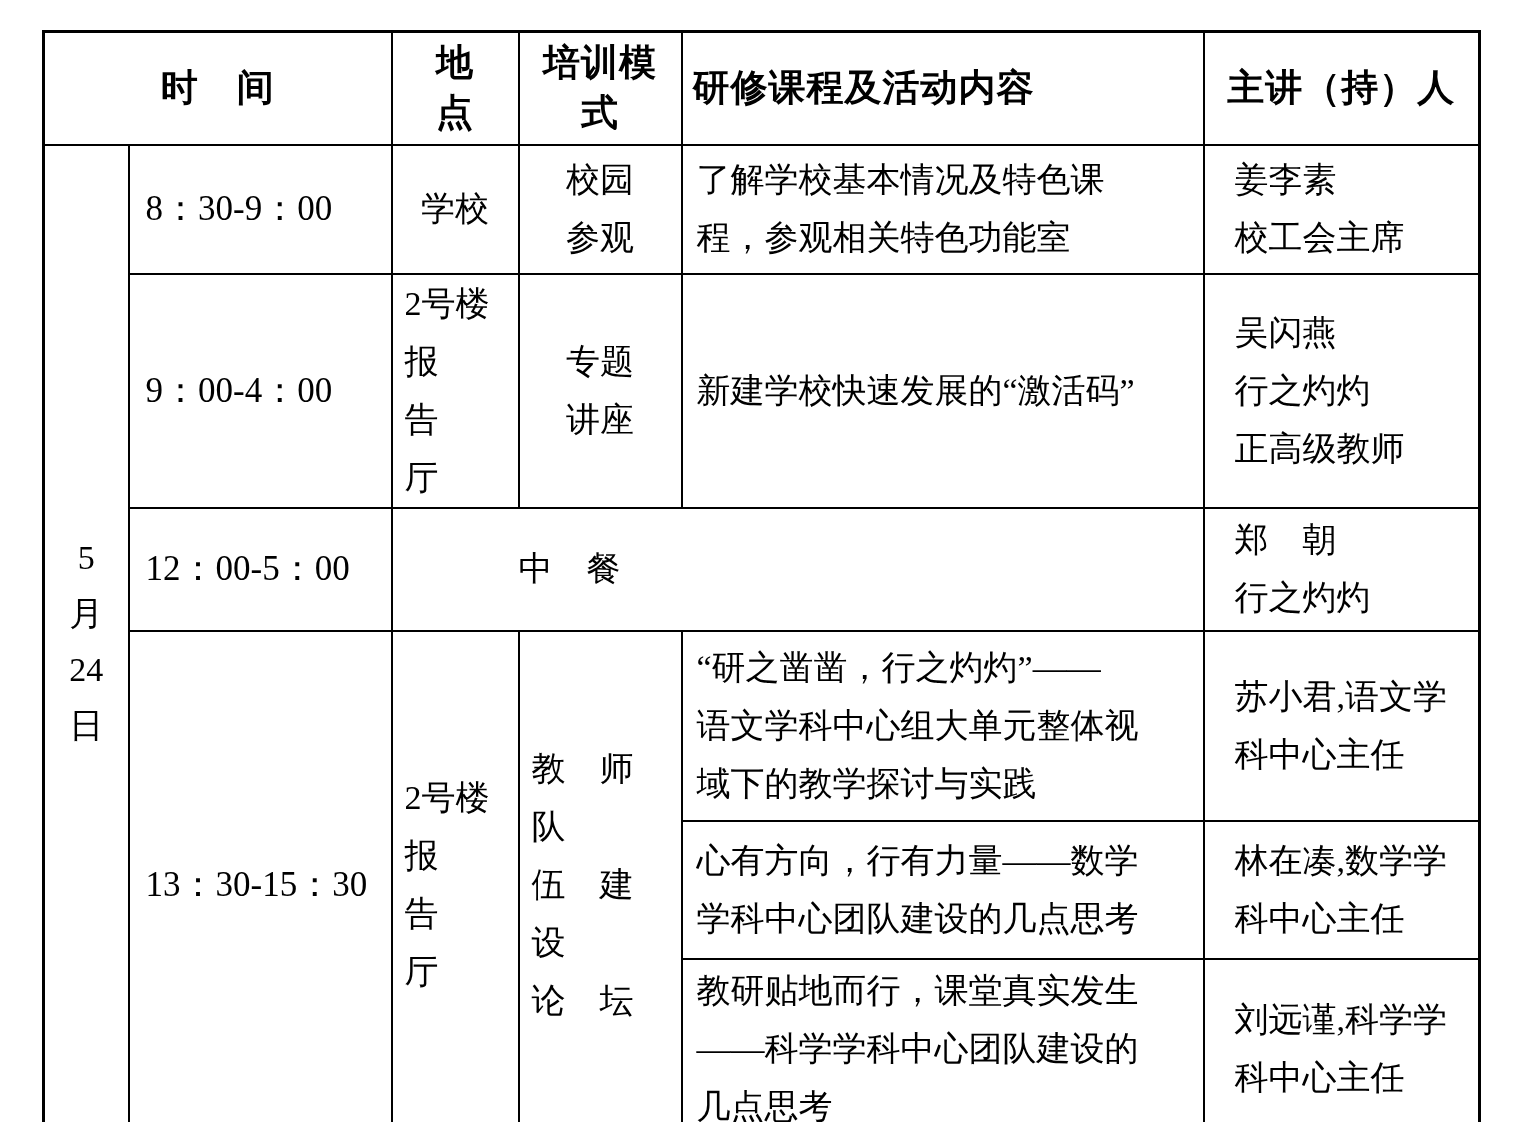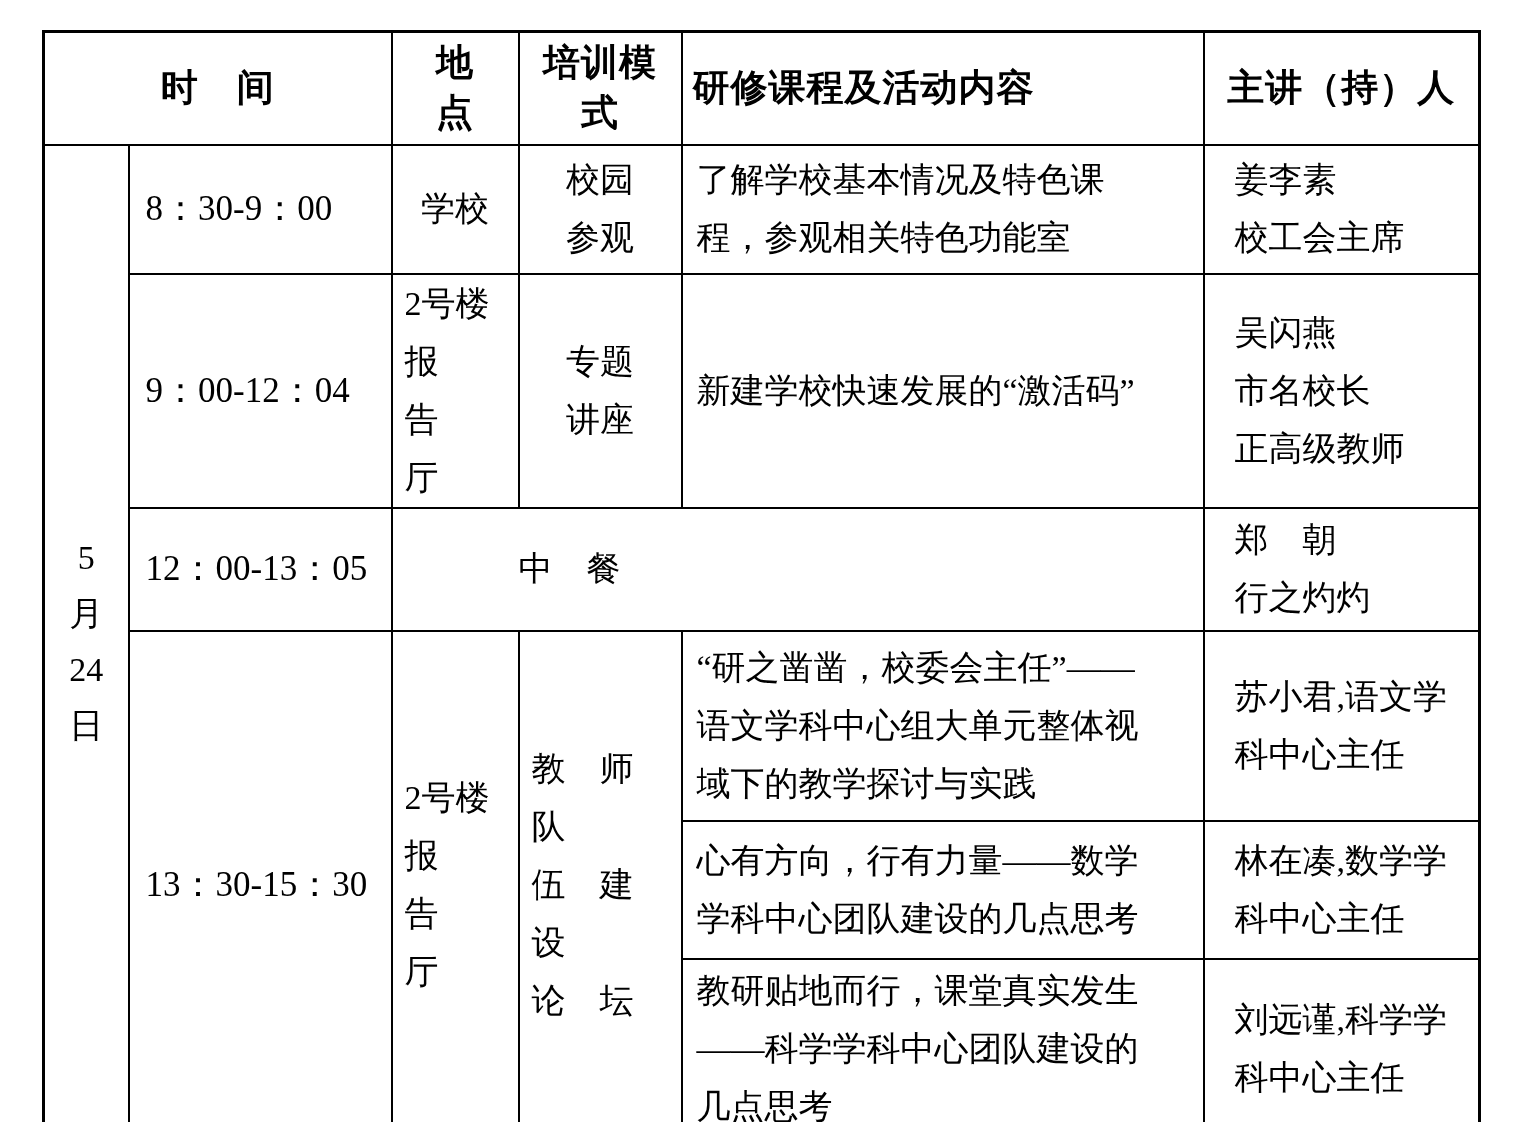--- a/index.html
+++ b/index.html
@@ -84,48 +84,48 @@
     <td class="cell-center">学校</td>
     <td class="cell-center">校园
 参观</td>
     <td class="cell-content">了解学校基本情况及特色课
 程，参观相关特色功能室</td>
     <td class="cell-speaker">姜李素
 校工会主席</td>
   </tr>
 
   <tr class="h-r2">
-    <td class="cell-time">9：00-12：04</td>
+    <td class="cell-time">9：00-4：00</td>
     <td>2号楼
 报　告
 厅</td>
     <td class="cell-center">专题
 讲座</td>
     <td class="cell-content">新建学校快速发展的“激活码”</td>
     <td class="cell-speaker">吴闪燕
-市名校长
+行之灼灼
 正高级教师</td>
   </tr>
 
   <tr class="h-r3">
-    <td class="cell-time">12：00-13：05</td>
+    <td class="cell-time">12：00-5：00</td>
     <td colspan="3" class="cell-lunch">中　餐</td>
     <td class="cell-speaker">郑　朝
 行之灼灼</td>
   </tr>
 
   <tr class="h-r4a">
     <td rowspan="3" class="cell-time">13：30-15：30</td>
     <td rowspan="3">2号楼
 报　告
 厅</td>
     <td rowspan="3">教　师　队
 伍　建　设
 论　坛</td>
-    <td class="cell-content">“研之凿凿，校委会主任”——
+    <td class="cell-content">“研之凿凿，行之灼灼”——
 语文学科中心组大单元整体视
 域下的教学探讨与实践</td>
     <td class="cell-speaker">苏小君,语文学
 科中心主任</td>
   </tr>
 
   <tr class="h-r4b">
     <td class="cell-content">心有方向，行有力量——数学
 学科中心团队建设的几点思考</td>
     <td class="cell-speaker">林在凑,数学学

